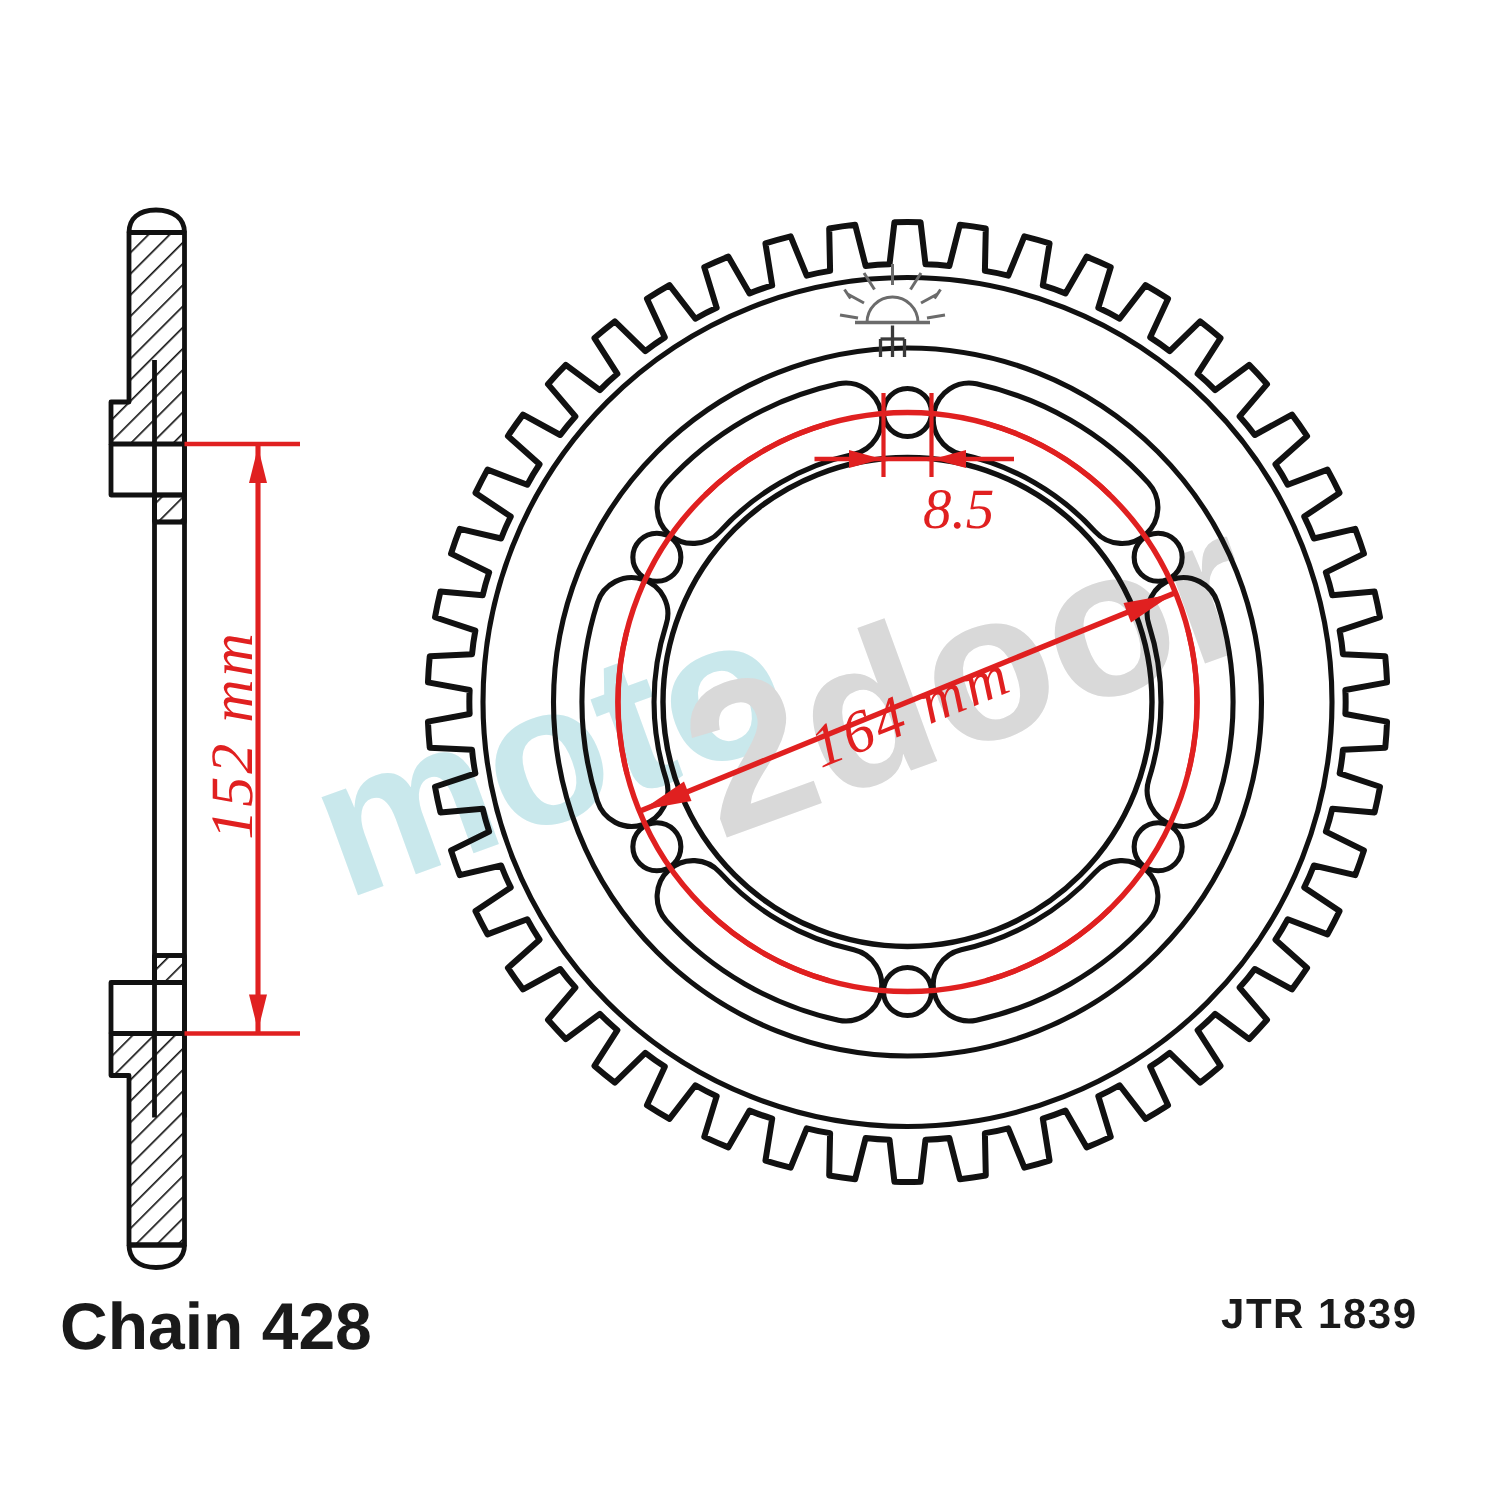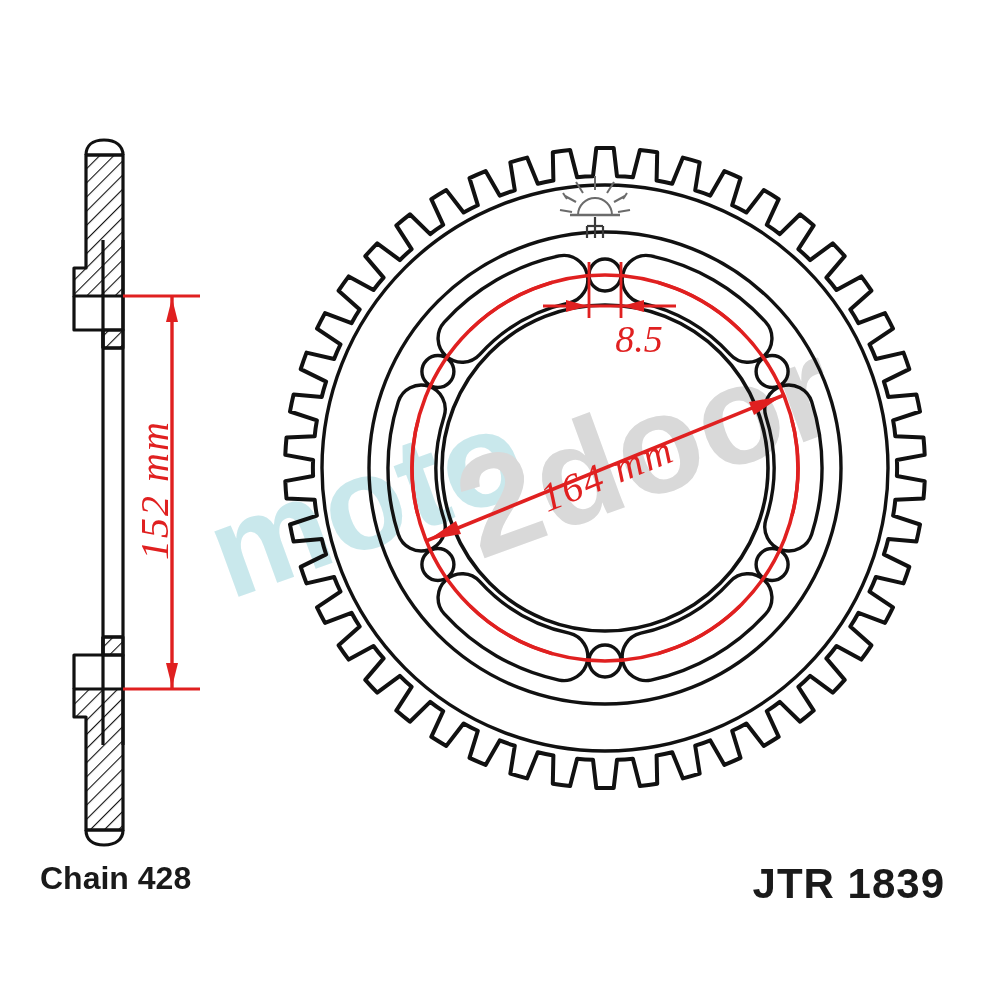--- a/index.html
+++ b/index.html
@@ -5,26 +5,26 @@
   html,body{margin:0;padding:0;background:#ffffff;}
   body{width:1000px;height:1000px;font-family:"Liberation Sans",sans-serif;overflow:hidden;}
   #stage{position:relative;width:1000px;height:1000px;background:#fff;}
   svg{display:block;}
   .label-bottom{
     position:absolute;bottom:0;left:0;width:1000px;height:160px;
   }
   .chain-label{
     position:absolute;left:40px;top:20px;
     font-family:"Liberation Sans",sans-serif;
-    font-weight:bold;font-size:32px;color:#1a1a1a;letter-spacing:0px;
+    font-weight:bold;font-size:44px;color:#1a1a1a;letter-spacing:0px;
   }
   .part-label{
     position:absolute;right:55px;top:20px;
     font-family:"Liberation Sans",sans-serif;
-    font-weight:bold;font-size:42px;color:#1a1a1a;letter-spacing:1px;
+    font-weight:bold;font-size:28px;color:#1a1a1a;letter-spacing:1px;
   }
 </style>
 </head>
 <body>
 
 <div id="stage">
 
   <svg id="main-svg" width="1000" height="1000" viewBox="0 0 1000 1000">
 
     <defs>

